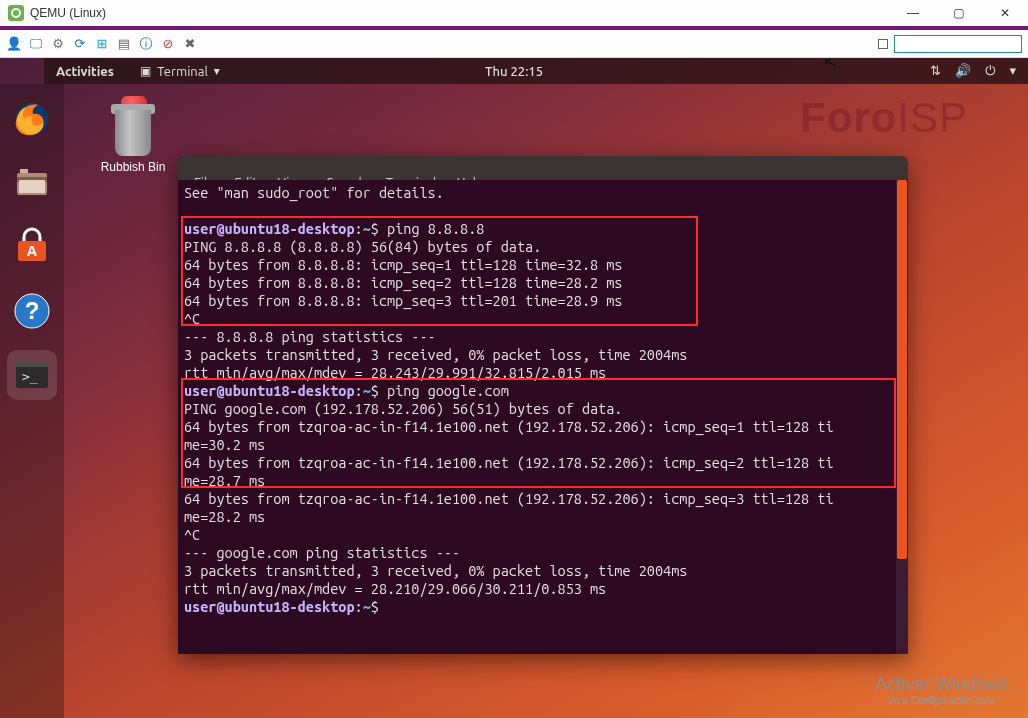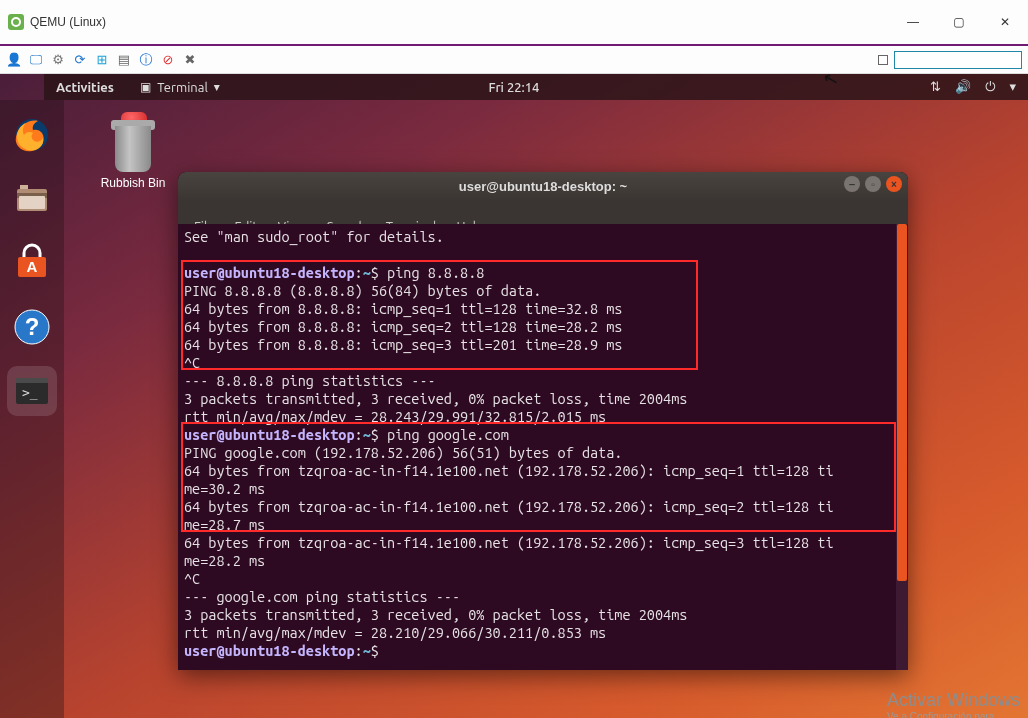--- a/index.html
+++ b/index.html
@@ -6,25 +6,25 @@
   body {
     font-family: -apple-system, "Segoe UI", Arial, sans-serif;
     background: #f0f0f0;
     width: 1028px;
     height: 718px;
     overflow: hidden;
     position: relative;
   }
   
   .qemu-titlebar {
-    height: 46px;
+    height: 30px;
     background: #fdfdfd;
     display: flex;
     align-items: center;
-    border-bottom: 2px solid #701a75;
+    border-bottom: 4px solid #701a75;
   }
   .qemu-icon {
     width: 16px; height: 16px;
     background: #6ab04c;
     border-radius: 3px;
     margin: 0 6px 0 8px;
     position: relative;
   }
   .qemu-icon::after {
     content:""; position:absolute; inset:3px;
@@ -217,22 +217,22 @@
   .hlbox {
     border: 2px solid #ff2a2a;
     position:absolute;
     pointer-events:none;
   }
   .hl1 { left:3px;  top:36px;  width:517px; height:110px; }
   .hl2 { left:3px;  top:198px; width:715px; height:110px; }
 
   
   .activate {
-    position:absolute; right:8px; bottom:12px;
-    text-align:left; color:#8a8a8a;
+    position:absolute; right:20px; bottom:12px;
+    text-align:center; color:#8a8a8a;
     font-family:"Segoe UI", Arial, sans-serif;
     pointer-events:none;
   }
   .activate .a1 { font-size:18px; color:#8d8d8d; }
   .activate .a2 { font-size:10px; color:#999; }
 </style>
 </head>
 <body>
 
 <div class="qemu-titlebar">
@@ -255,29 +255,32 @@
   <span class="tool-ico" style="color:#1a6fd4">ⓘ</span>
   <span class="tool-ico" style="color:#d33">⊘</span>
   <span class="tool-ico" style="color:#666">✖</span>
   <span class="tool-spacer"></span>
   <span class="tool-square"></span>
   <input class="qemu-input" style="">
 </div>
 
 <div class="ubuntu">
 
+  <div class="foroisp">
+    <span>Foro</span><span>ISP</span>
+  </div>
 
   <div class="topbar">
     <span class="activities">Activities</span>
     <span class="terminal-menu">
       <span class="ico">▣</span>
       <span>Terminal</span>
       <span class="ico">▾</span>
     </span>
-    <span class="clock">Fri 22:14</span>
+    <span class="clock">Thu 22:15</span>
     <span class="right">
       <span class="ico">⇅</span>
       <span class="ico">🔊</span>
       <span class="ico">⏻</span>
       <span class="ico">▾</span>
     </span>
     <span class="cursor">↖</span>
   </div>
 
   <div class="dock">
@@ -322,28 +325,20 @@
   <div class="desktop-icon">
     <div class="trash-img">
       <div class="trash-bag"></div>
       <div class="trash-lid"></div>
       <div class="trash-body"></div>
     </div>
     <div>Rubbish Bin</div>
   </div>
 
   <div class="termwin">
-    <div class="term-title">
-      <span>user@ubuntu18-desktop: ~</span>
-      <div class="wm-controls">
-        <div class="wm-btn wm-min">‒</div>
-        <div class="wm-btn wm-max">▫</div>
-        <div class="wm-btn wm-close">×</div>
-      </div>
-    </div>
     <div class="term-menu">
       <span>File</span>
       <span>Edit</span>
       <span>View</span>
       <span>Search</span>
       <span>Terminal</span>
       <span>Help</span>
     </div>
 
     <div class="term-body"><span>See "man sudo_root" for details.</span>

